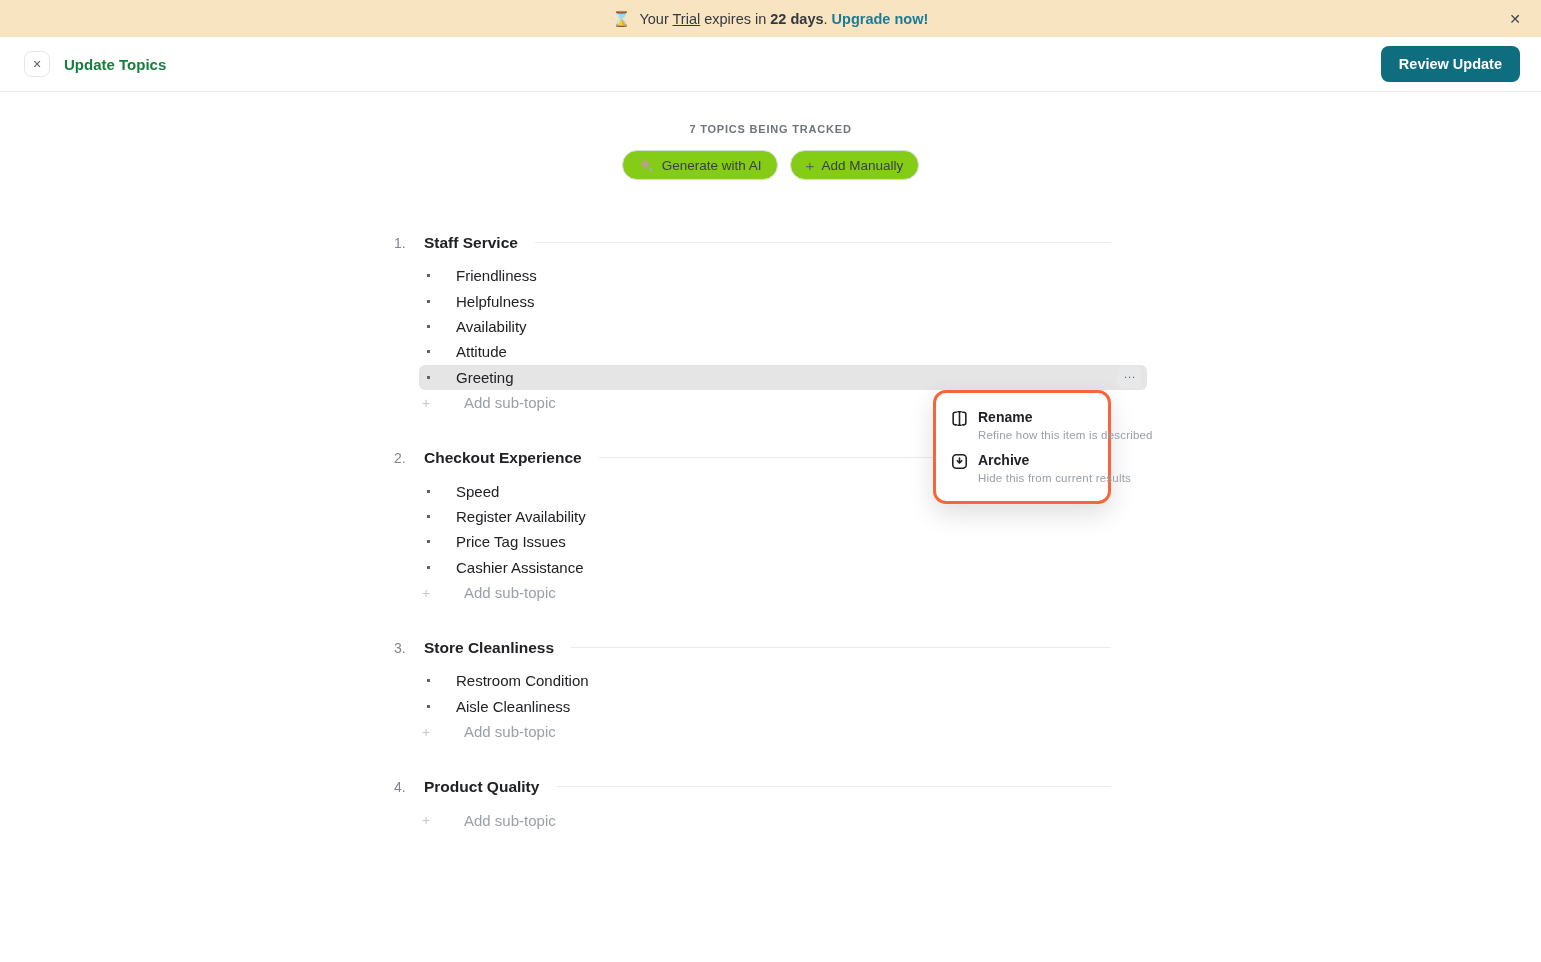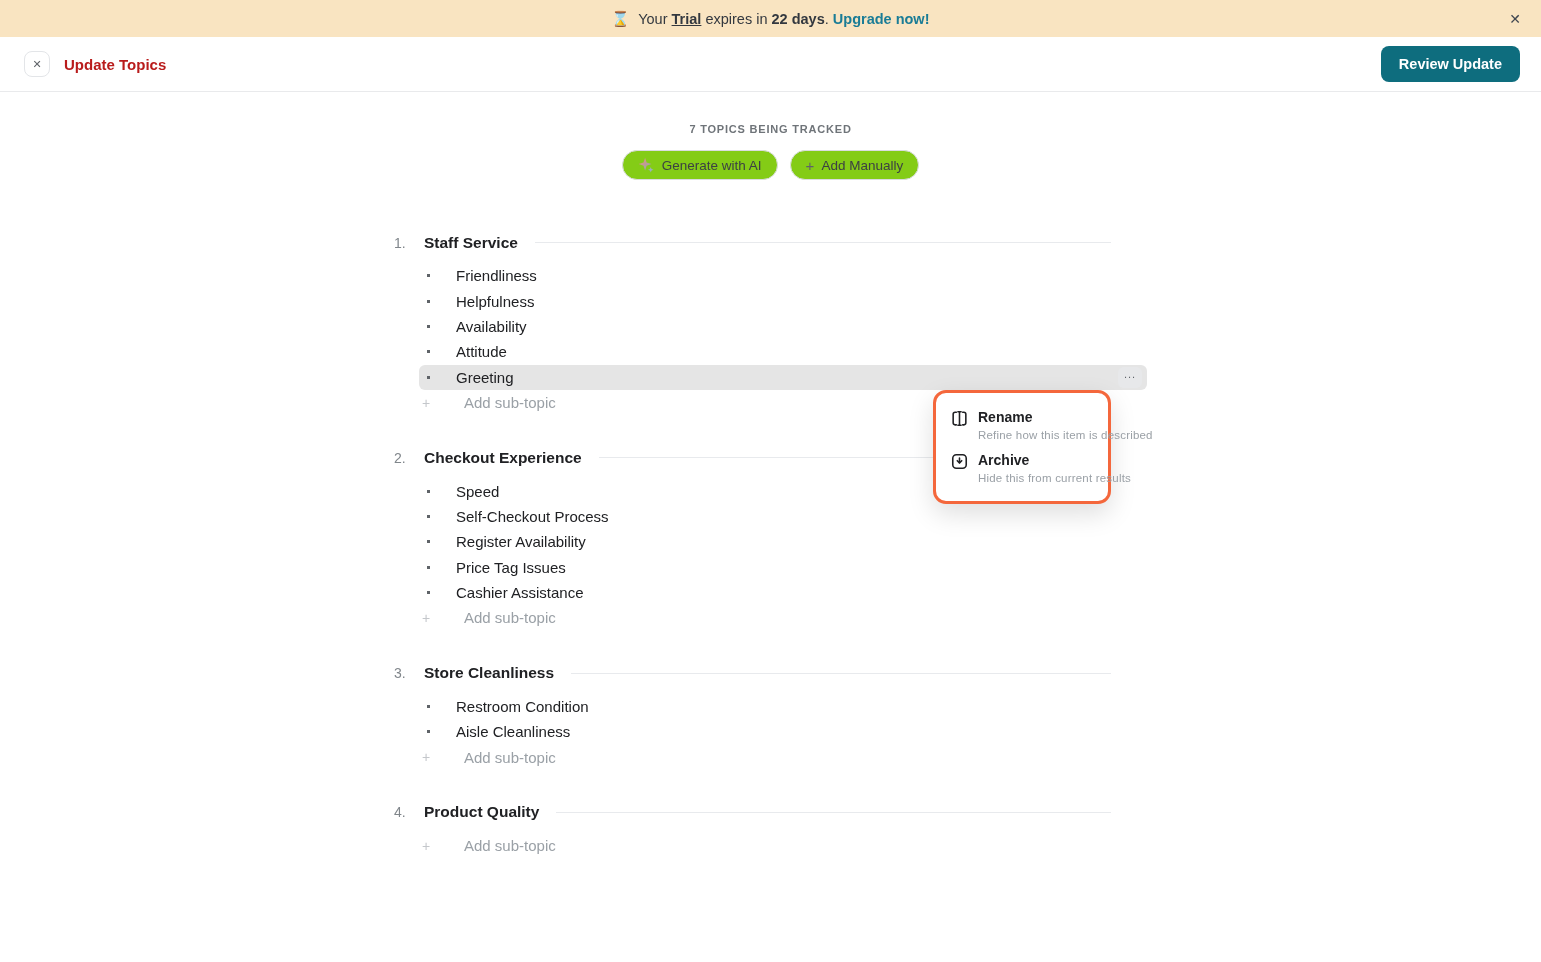--- a/index.html
+++ b/index.html
@@ -19,21 +19,21 @@
     display: flex;
     align-items: center;
     justify-content: center;
     position: relative;
     font-size: 14.5px;
     color: #33383F;
     gap: 8px;
   }
   .banner .hourglass { font-size: 15px; color: #3E7C96; }
   .banner b { font-weight: 700; }
-  .banner .trial { text-decoration: underline; font-weight: 700; }
+  .banner .trial { text-decoration: underline; font-weight: 400; }
   .banner .upgrade {
     color: #1A7C96;
     font-weight: 700;
     cursor: pointer;
   }
   .banner .banner-close {
     position: absolute;
     right: 20px;
     top: 50%;
     transform: translateY(-50%);
@@ -59,21 +59,21 @@
     background: #fff;
     display: flex; align-items: center; justify-content: center;
     font-size: 11px;
     color: #5F6368;
     cursor: pointer;
   }
   .page-title {
     margin-left: 14px;
     font-size: 15px;
     font-weight: 600;
-    color: #b91c1c;
+    color: #15803d;
   }
   .review-btn {
     margin-left: auto;
     height: 36px;
     padding: 0 18px;
     background: #0E6D7E;
     border: none;
     border-radius: 8px;
     color: #ffffff;
     font-family: "Liberation Sans", sans-serif;
@@ -332,25 +332,20 @@
       <span class="topic-title">Checkout Experience</span>
       <span class="topic-line"></span>
     </div>
     <div>
   <div class="subrow">
     <span class="bullet"></span>
     <span class="sublabel">Speed</span>
 
   </div>
 
-  <div class="subrow">
-    <span class="bullet"></span>
-    <span class="sublabel">Self-Checkout Process</span>
-
-  </div>
 
   <div class="subrow">
     <span class="bullet"></span>
     <span class="sublabel">Register Availability</span>
 
   </div>
 
   <div class="subrow">
     <span class="bullet"></span>
     <span class="sublabel">Price Tag Issues</span>

